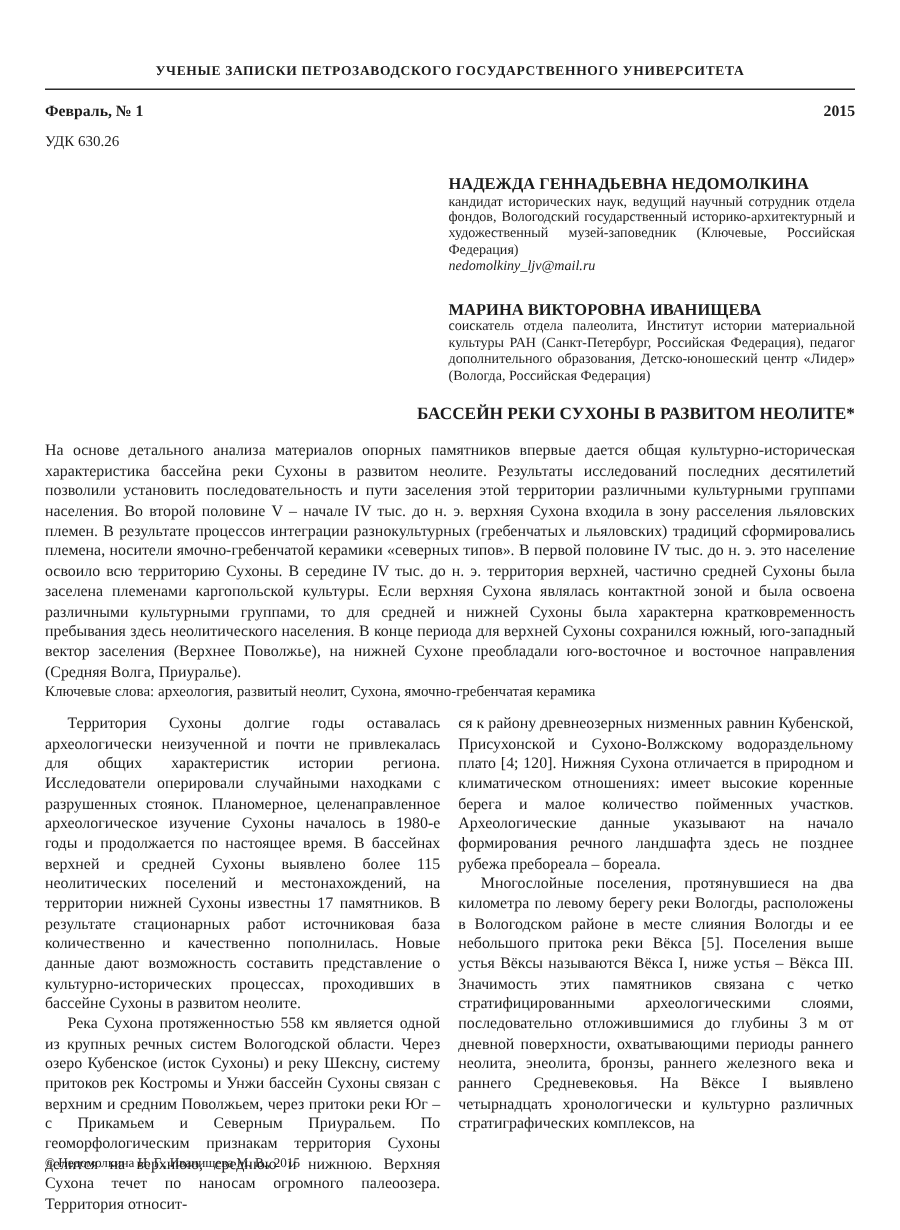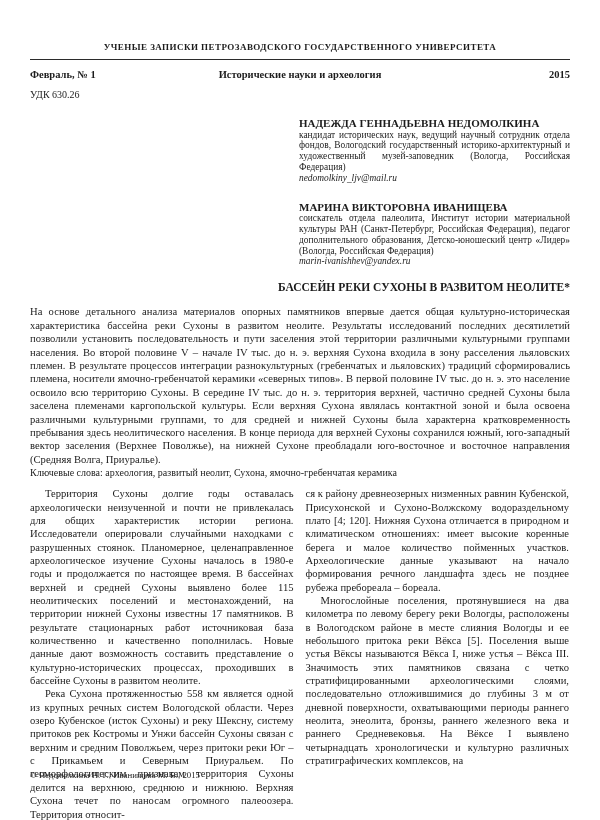--- a/index.html
+++ b/index.html
@@ -93,36 +93,34 @@
 </head>
 <body>
 
 <div class="page">
 
   <div class="journal-title">УЧЕНЫЕ ЗАПИСКИ ПЕТРОЗАВОДСКОГО ГОСУДАРСТВЕННОГО УНИВЕРСИТЕТА</div>
   <hr class="header-rule">
 
   <div class="meta-row">
     <span class="meta-issue">Февраль, № 1</span>
-    <span class="meta-section">Исторические науки и археология</span>
     <span class="meta-year">2015</span>
   </div>
 
   <div class="udc">УДК 630.26</div>
 
   <section class="authors">
     <div>
       <div class="author-name">НАДЕЖДА ГЕННАДЬЕВНА НЕДОМОЛКИНА</div>
-      <div class="author-aff">кандидат исторических наук, ведущий научный сотрудник отдела фондов, Вологодский государственный историко-архитектурный и художественный музей-заповедник (Вологда, Российская Федерация)</div>
+      <div class="author-aff">кандидат исторических наук, ведущий научный сотрудник отдела фондов, Вологодский государственный историко-архитектурный и художественный музей-заповедник (Ключевые, Российская Федерация)</div>
       <div class="author-email">nedomolkiny_ljv@mail.ru</div>
     </div>
     <div>
       <div class="author-name">МАРИНА ВИКТОРОВНА ИВАНИЩЕВА</div>
       <div class="author-aff">соискатель отдела палеолита, Институт истории материальной культуры РАН (Санкт-Петербург, Российская Федерация), педагог дополнительного образования, Детско-юношеский центр «Лидер» (Вологда, Российская Федерация)</div>
-      <div class="author-email">marin-ivanishhev@yandex.ru</div>
     </div>
   </section>
 
   <h1 class="article-title">БАССЕЙН РЕКИ СУХОНЫ В РАЗВИТОМ НЕОЛИТЕ*</h1>
 
   <p class="abstract">На основе детального анализа материалов опорных памятников впервые дается общая культурно-историческая характеристика бассейна реки Сухоны в развитом неолите. Результаты исследований последних десятилетий позволили установить последовательность и пути заселения этой территории различными культурными группами населения. Во второй половине V – начале IV тыс. до н. э. верхняя Сухона входила в зону расселения льяловских племен. В результате процессов интеграции разнокультурных (гребенчатых и льяловских) традиций сформировались племена, носители ямочно-гребенчатой керамики «северных типов». В первой половине IV тыс. до н. э. это население освоило всю территорию Сухоны. В середине IV тыс. до н. э. территория верхней, частично средней Сухоны была заселена племенами каргопольской культуры. Если верхняя Сухона являлась контактной зоной и была освоена различными культурными группами, то для средней и нижней Сухоны была характерна кратковременность пребывания здесь неолитического населения. В конце периода для верхней Сухоны сохранился южный, юго-западный вектор заселения (Верхнее Поволжье), на нижней Сухоне преобладали юго-восточное и восточное направления (Средняя Волга, Приуралье).</p>
 
   <p class="keywords">Ключевые слова: археология, развитый неолит, Сухона, ямочно-гребенчатая керамика</p>
 
   <section class="columns">

